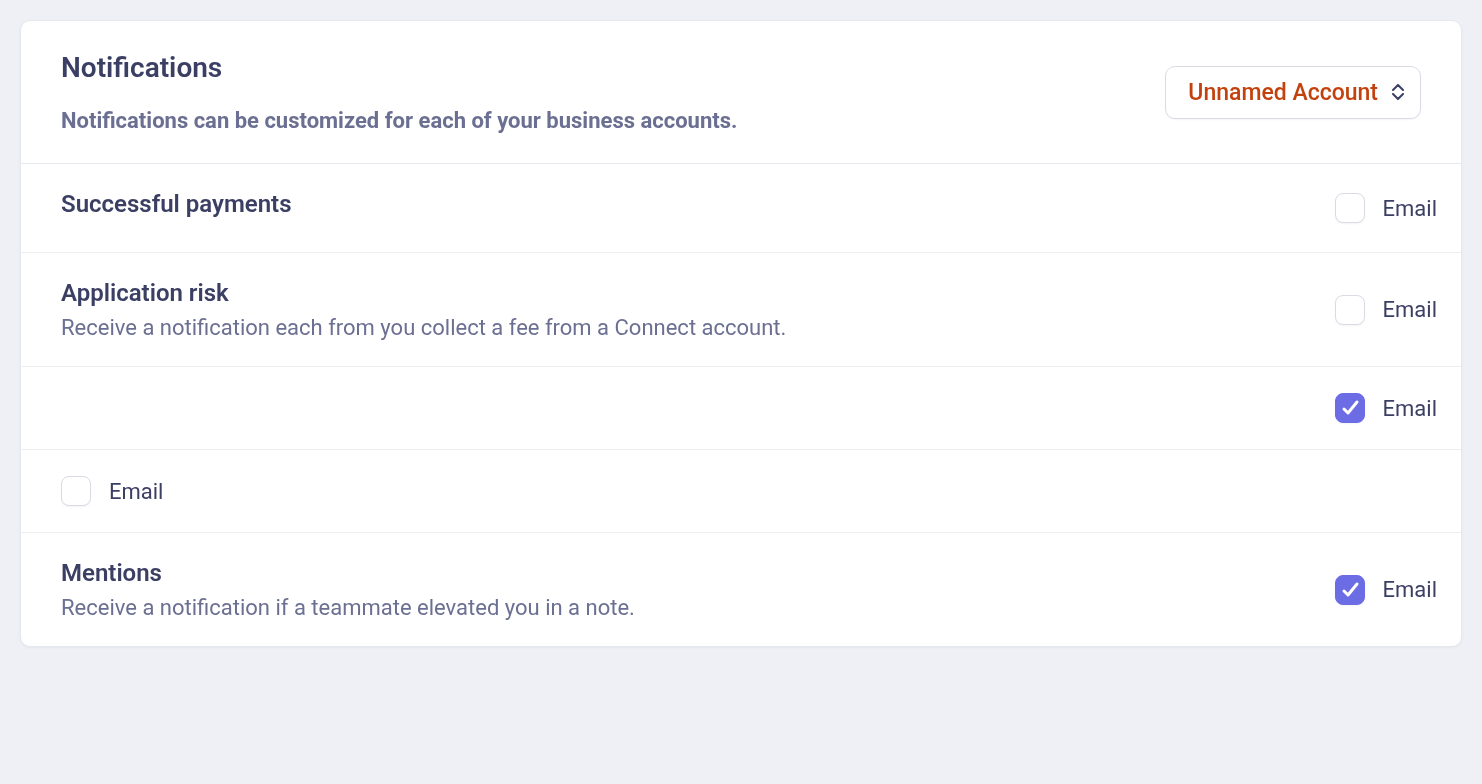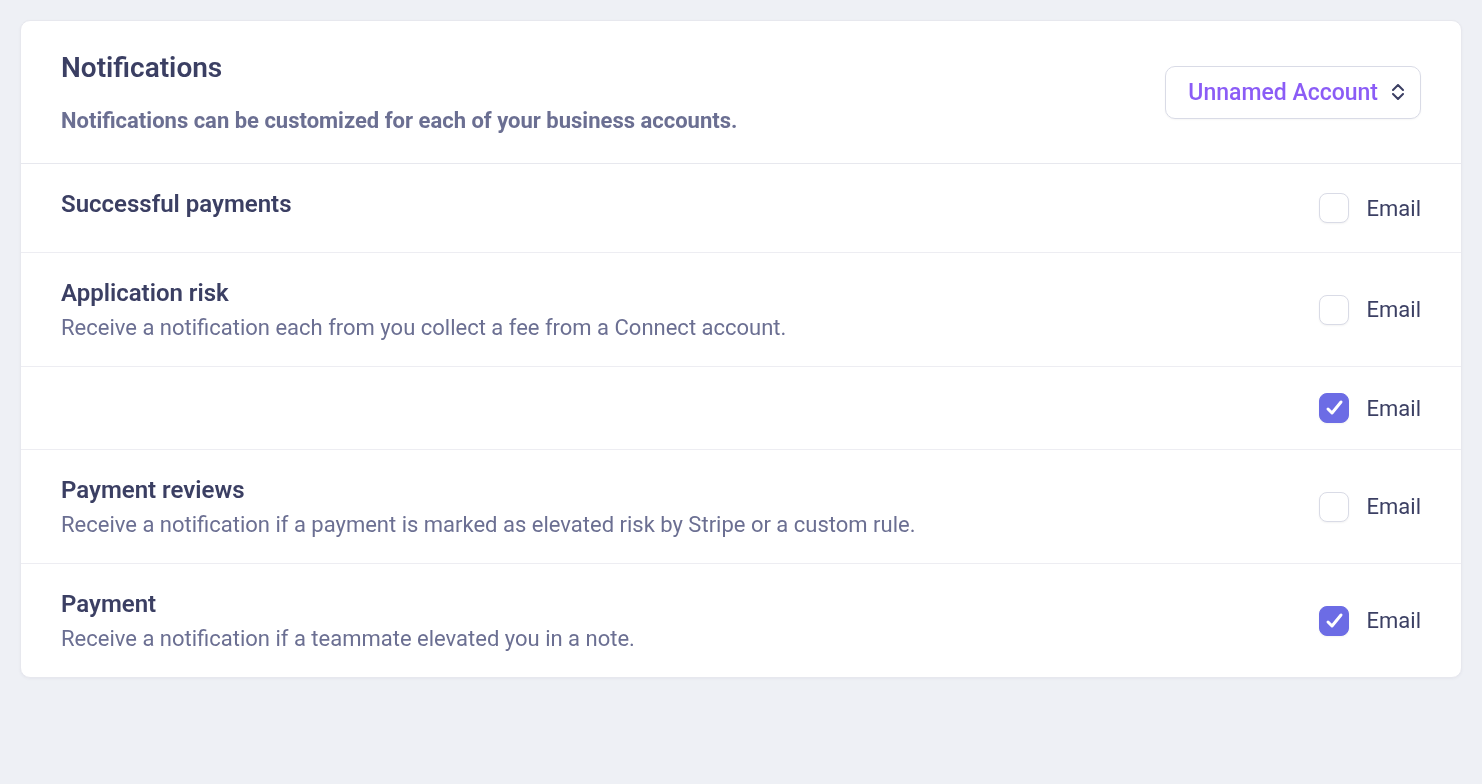--- a/index.html
+++ b/index.html
@@ -45,38 +45,38 @@
       gap: 14px;
       border: 1px solid #d9dbe6;
       border-radius: 10px;
       padding: 12px 16px 12px 22px;
       cursor: pointer;
       background: #fff;
       box-shadow: 0 1px 2px rgba(0,0,0,0.04);
     }
     .account-select-label {
       font-size: 23px;
-      color: #8b5cf6;
+      color: #c2410c;
       font-weight: 500;
     }
     .caret {
       display: flex;
       flex-direction: column;
       align-items: center;
       justify-content: center;
       gap: 2px;
     }
     .caret svg {
       display: block;
     }
     .row {
       display: flex;
       justify-content: space-between;
       align-items: center;
-      padding: 26px 40px 26px 40px;
+      padding: 26px 24px 26px 40px;
       border-bottom: 1px solid #ededf2;
     }
     .row:last-child {
       border-bottom: none;
     }
     .row-text h3 {
       font-size: 24px;
       font-weight: 600;
       color: #3b3f63;
       margin-bottom: 8px;
@@ -167,32 +167,28 @@
         <div class="row-control">
           <div class="checkbox checked">
             <svg width="20" height="20" viewBox="0 0 20 20">
               <path d="M4 11 L8 15 L17 4" stroke="#ffffff" stroke-width="3" fill="none" stroke-linecap="round" stroke-linejoin="round"></path>
             </svg>
           </div>
           <span class="check-label">Email</span>
         </div>
       </div>
       <div class="row">
-        <div class="row-text">
-          <h3>Payment reviews</h3>
-          <p>Receive a notification if a payment is marked as elevated risk by Stripe or a custom rule.</p>
-        </div>
         <div class="row-control">
           <div class="checkbox"></div>
           <span class="check-label">Email</span>
         </div>
       </div>
       <div class="row">
         <div class="row-text">
-          <h3>Payment</h3>
+          <h3>Mentions</h3>
           <p>Receive a notification if a teammate elevated you in a note.</p>
         </div>
         <div class="row-control">
           <div class="checkbox checked">
             <svg width="20" height="20" viewBox="0 0 20 20">
               <path d="M4 11 L8 15 L17 4" stroke="#ffffff" stroke-width="3" fill="none" stroke-linecap="round" stroke-linejoin="round"></path>
             </svg>
           </div>
           <span class="check-label">Email</span>
         </div>

